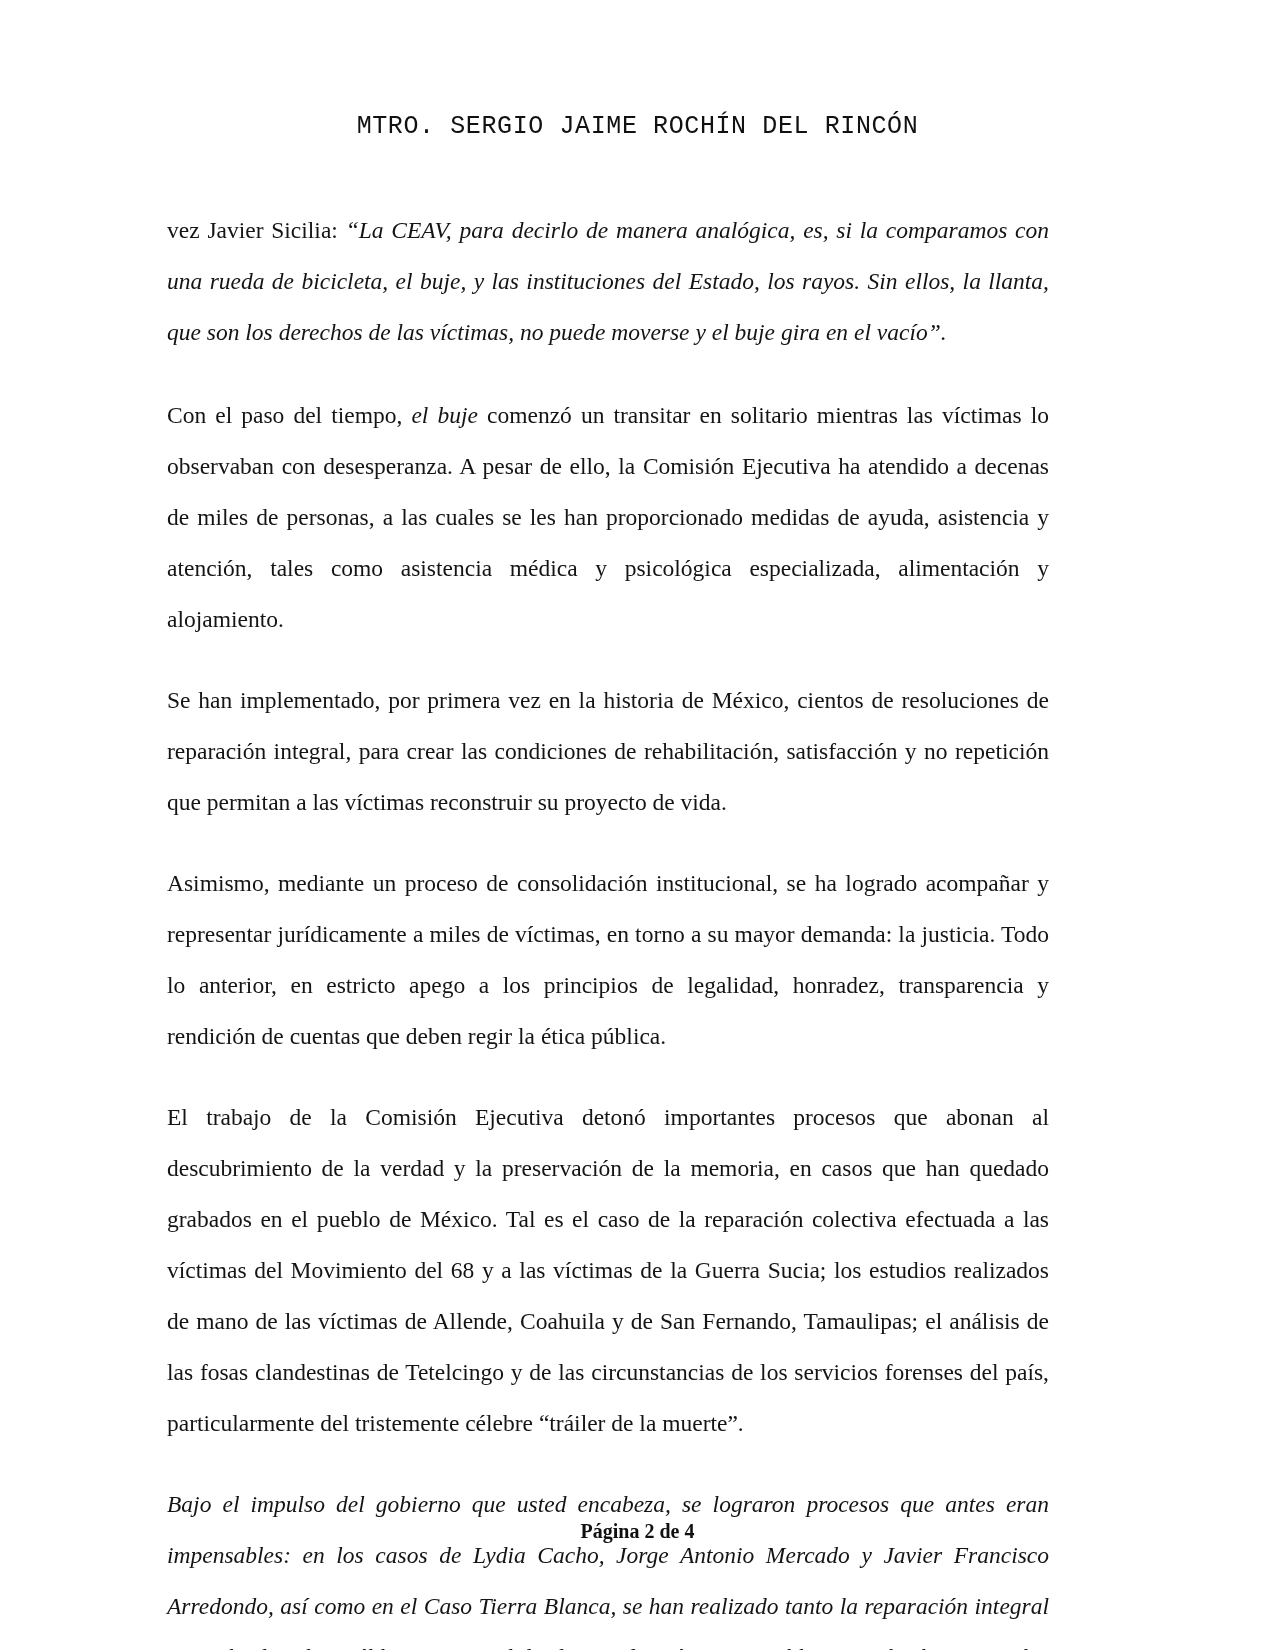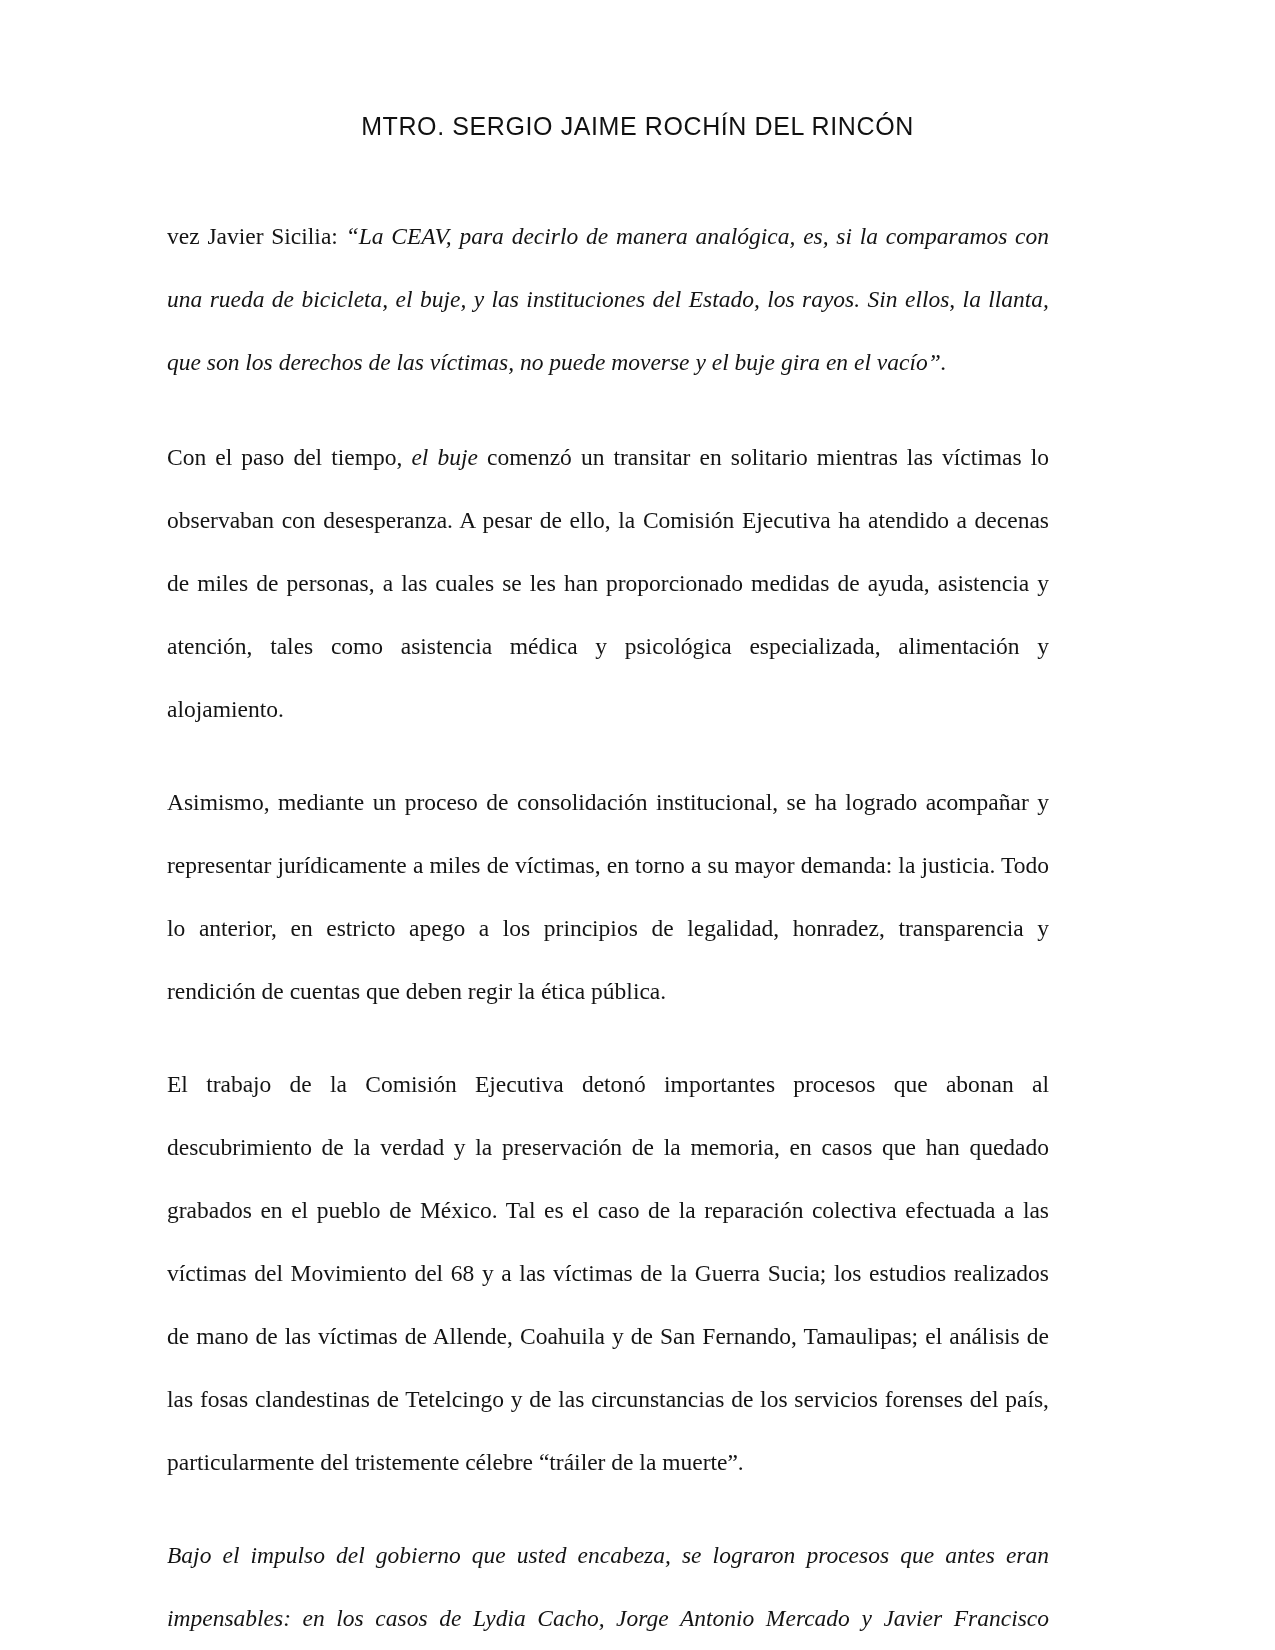--- a/index.html
+++ b/index.html
@@ -23,41 +23,41 @@
   
   .page-header {
     position: absolute;
     top: 112px;
     left: 0;
     width: 100%;
     text-align: center;
   }
   .page-header .title {
     display: inline-block;
-    font-family: Liberation Sans, sans-serif;
+    font-family: Liberation Mono, monospace;
     font-size: 25px;
     letter-spacing: 0.6px;
     font-variant: small-caps;
     text-transform: none;
     color: #111111;
     white-space: nowrap;
   }
 
   
   .content {
     position: absolute;
     top: 205px;
     left: 167px;
     width: 882px;
   }
 
   .para {
     margin: 0 0 30px 0;
     font-size: 23.5px;
-    line-height: 63px;
+    line-height: 51px;
     text-align: justify;
     text-justify: inter-word;
     color: #141414;
   }
   .para:last-child { margin-bottom: 0; font-style: italic; }
 
   .para.quote-para {
     margin-bottom: 32px;
   }
 
@@ -87,23 +87,27 @@
   <div class="page-header">
     <div class="title">MTRO. SERGIO JAIME ROCHÍN DEL RINCÓN</div>
   </div>
 
   <div class="content">
 
     <p class="para quote-para"><span>vez Javier Sicilia: </span><span class="italic">“La CEAV, para decirlo de manera analógica, es, si la comparamos con una rueda de bicicleta, el buje, y las instituciones del Estado, los rayos. Sin ellos, la llanta, que son los derechos de las víctimas, no puede moverse y el buje gira en el vacío”.</span></p>
 
     <p class="para"><span>Con el paso del tiempo, </span><span class="italic">el buje</span><span> comenzó un transitar en solitario mientras las víctimas lo observaban con desesperanza. A pesar de ello, la Comisión Ejecutiva ha atendido a decenas de miles de personas, a las cuales se les han proporcionado medidas de ayuda, asistencia y atención, tales como asistencia médica y psicológica especializada, alimentación y alojamiento.</span></p>
 
+    <p class="para">Se han implementado, por primera vez en la historia de México, cientos de resoluciones de reparación integral, para crear las condiciones de rehabilitación, satisfacción y no repetición que permitan a las víctimas reconstruir su proyecto de vida.</p>
 
     <p class="para">Asimismo, mediante un proceso de consolidación institucional, se ha logrado acompañar y representar jurídicamente a miles de víctimas, en torno a su mayor demanda: la justicia. Todo lo anterior, en estricto apego a los principios de legalidad, honradez, transparencia y rendición de cuentas que deben regir la ética pública.</p>
 
     <p class="para">El trabajo de la Comisión Ejecutiva detonó importantes procesos que abonan al descubrimiento de la verdad y la preservación de la memoria, en casos que han quedado grabados en el pueblo de México. Tal es el caso de la reparación colectiva efectuada a las víctimas del Movimiento del 68 y a las víctimas de la Guerra Sucia; los estudios realizados de mano de las víctimas de Allende, Coahuila y de San Fernando, Tamaulipas; el análisis de las fosas clandestinas de Tetelcingo y de las circunstancias de los servicios forenses del país, particularmente del tristemente célebre “tráiler de la muerte”.</p>
 
     <p class="para">Bajo el impulso del gobierno que usted encabeza, se lograron procesos que antes eran impensables: en los casos de Lydia Cacho, Jorge Antonio Mercado y Javier Francisco Arredondo, así como en el Caso Tierra Blanca, se han realizado tanto la reparación integral como la disculpa pública, una medida de satisfacción que establece que hechos como los ocurridos no volverán a tolerarse.</p>
 
   </div>
 
+  <div class="page-footer">
+    <span class="folio">Página 2 de 4</span>
+  </div>
 
 </div>
 
 </body></html>

